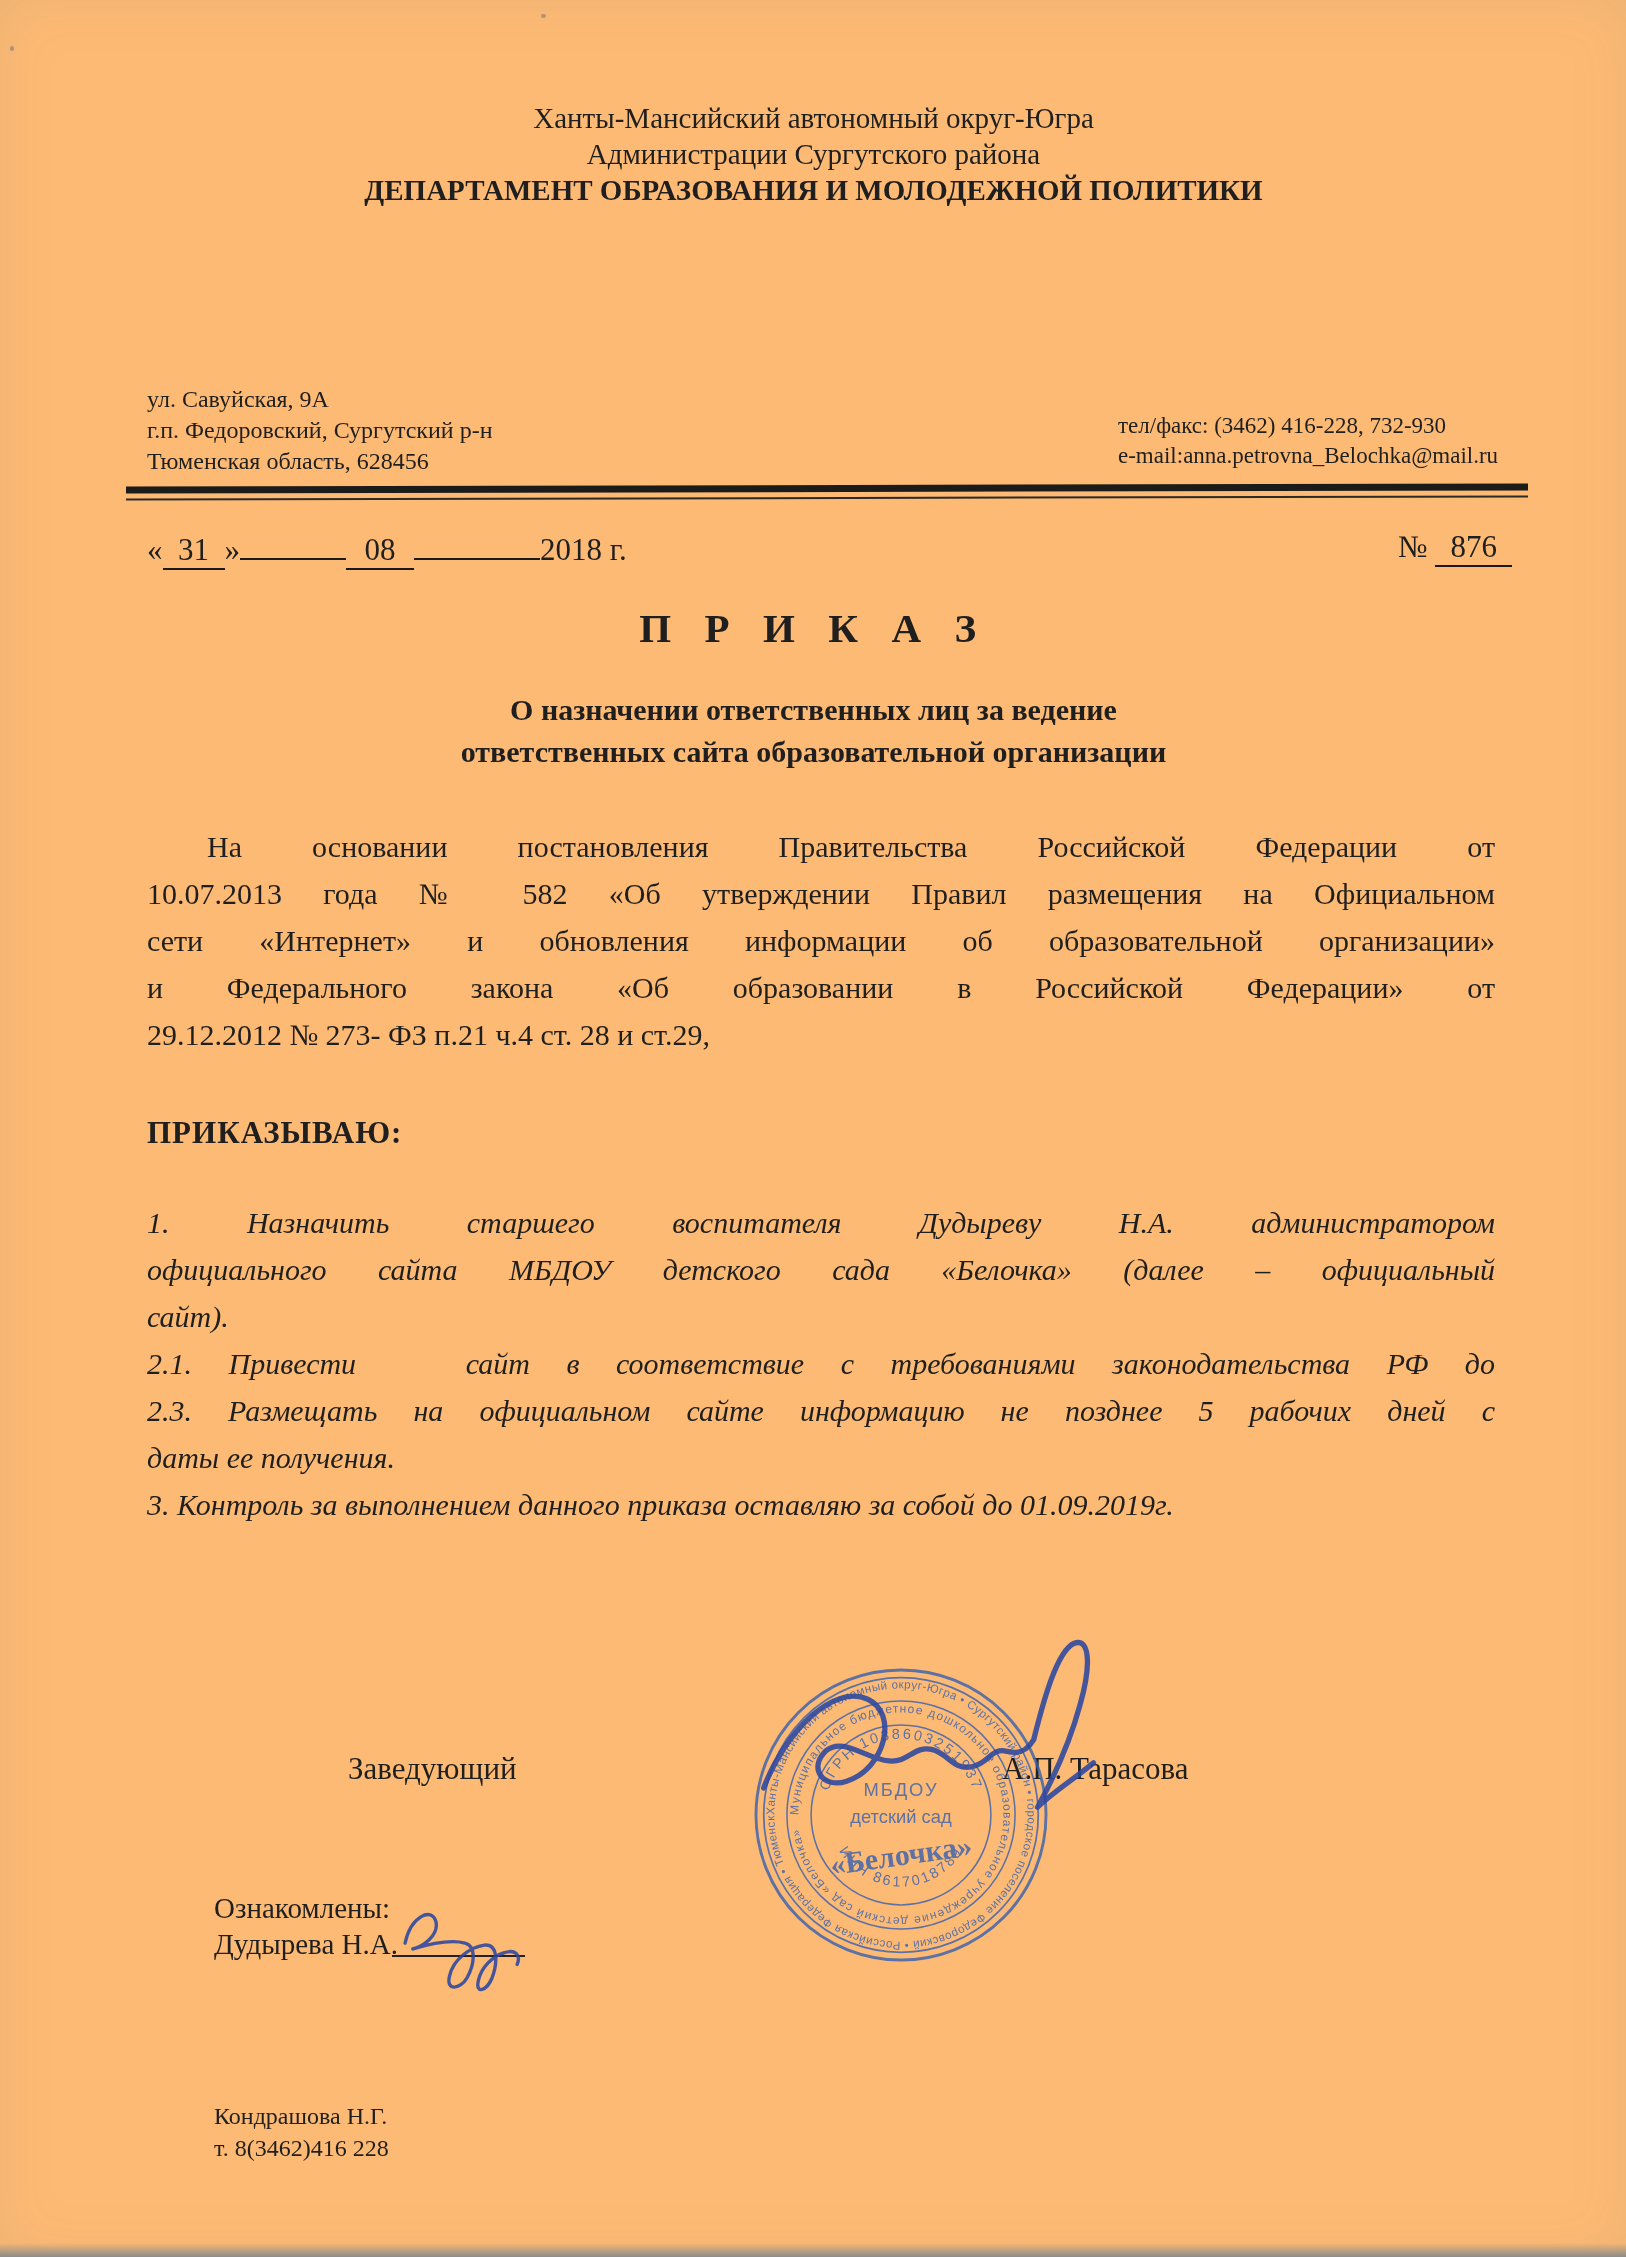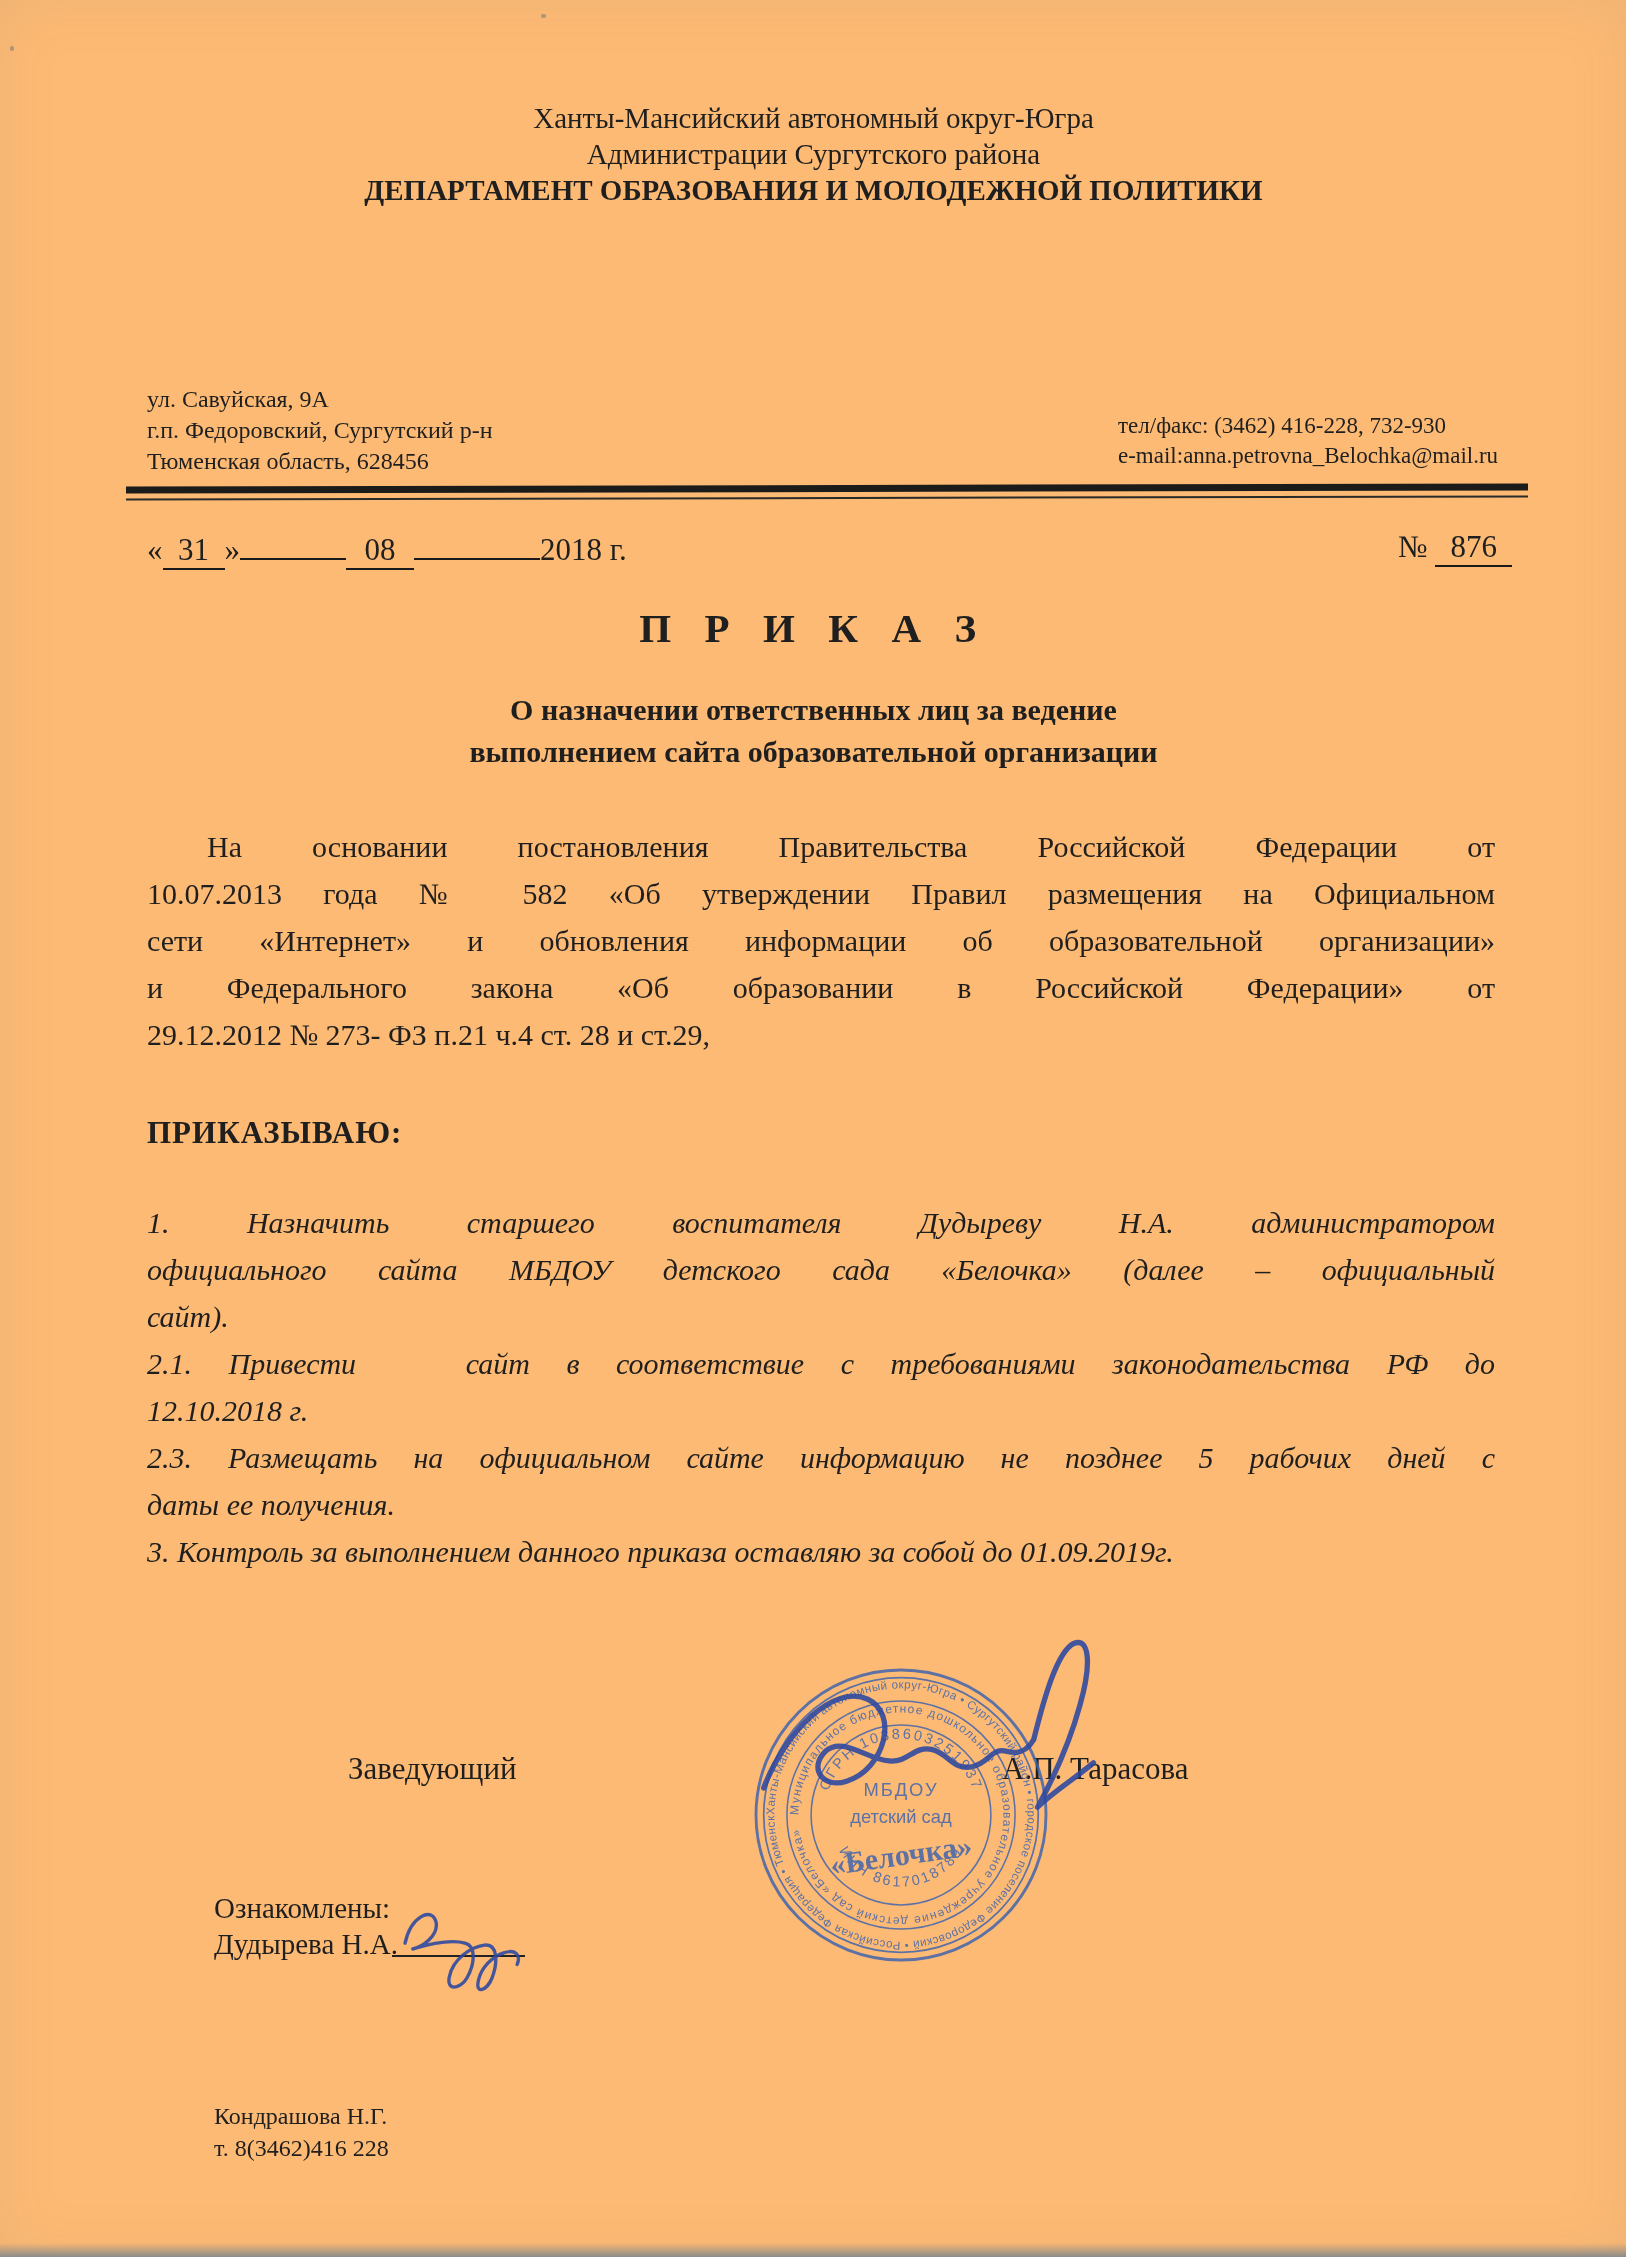--- a/index.html
+++ b/index.html
@@ -74,39 +74,38 @@
 
   <div class="abs dateline"><span>«</span><span class="ul w64">31</span><span>»</span><span class="ul w110"></span><span class="ul w70">08</span><span class="ul w130"></span><span>2018 г.</span></div>
 
   <div class="abs docnum"><span>№</span>
     <span class="ul" style="min-width:77px;">876</span></div>
 
   <div class="abs doctitle center">П Р И К А З</div>
 
   <div class="abs subject center">
     <div>О назначении ответственных лиц за ведение</div>
-    <div>выполнением сайта образовательной организации</div>
+    <div>ответственных сайта образовательной организации</div>
   </div>
 
   <div class="abs bodytext preamble">
     <div class="j indent">На основании постановления Правительства Российской Федерации от</div>
     <div class="j">10.07.2013 года № 582 «Об утверждении Правил размещения на Официальном</div>
     <div class="j">сети «Интернет» и обновления информации об образовательной организации»</div>
     <div class="j">и Федерального закона «Об образовании в Российской Федерации» от</div>
     <div>29.12.2012 № 273- ФЗ п.21 ч.4 ст. 28 и ст.29,</div>
   </div>
 
   <div class="abs prikaz">ПРИКАЗЫВАЮ:</div>
 
   <div class="abs bodytext items">
     <div class="j">1. Назначить старшего воспитателя Дудыреву Н.А. администратором</div>
     <div class="j">официального сайта МБДОУ детского сада «Белочка» (далее – официальный</div>
     <div>сайт).</div>
     <div class="j">2.1. Привести &nbsp; сайт в соответствие с требованиями законодательства РФ до</div>
-    <div>12.10.2018 г.</div>
     <div class="j">2.3. Размещать на официальном сайте информацию не позднее 5 рабочих дней с</div>
     <div>даты ее получения.</div>
     <div>3. Контроль за выполнением данного приказа оставляю за собой до 01.09.2019г.</div>
   </div>
 
   <div class="abs signer-pos">Заведующий</div>
   <div class="abs signer-name">А.П. Тарасова</div>
 
   <svg class="abs" style="left:727px; top:1641px;" width="348" height="348" viewBox="0 0 360 360">
     <defs>

